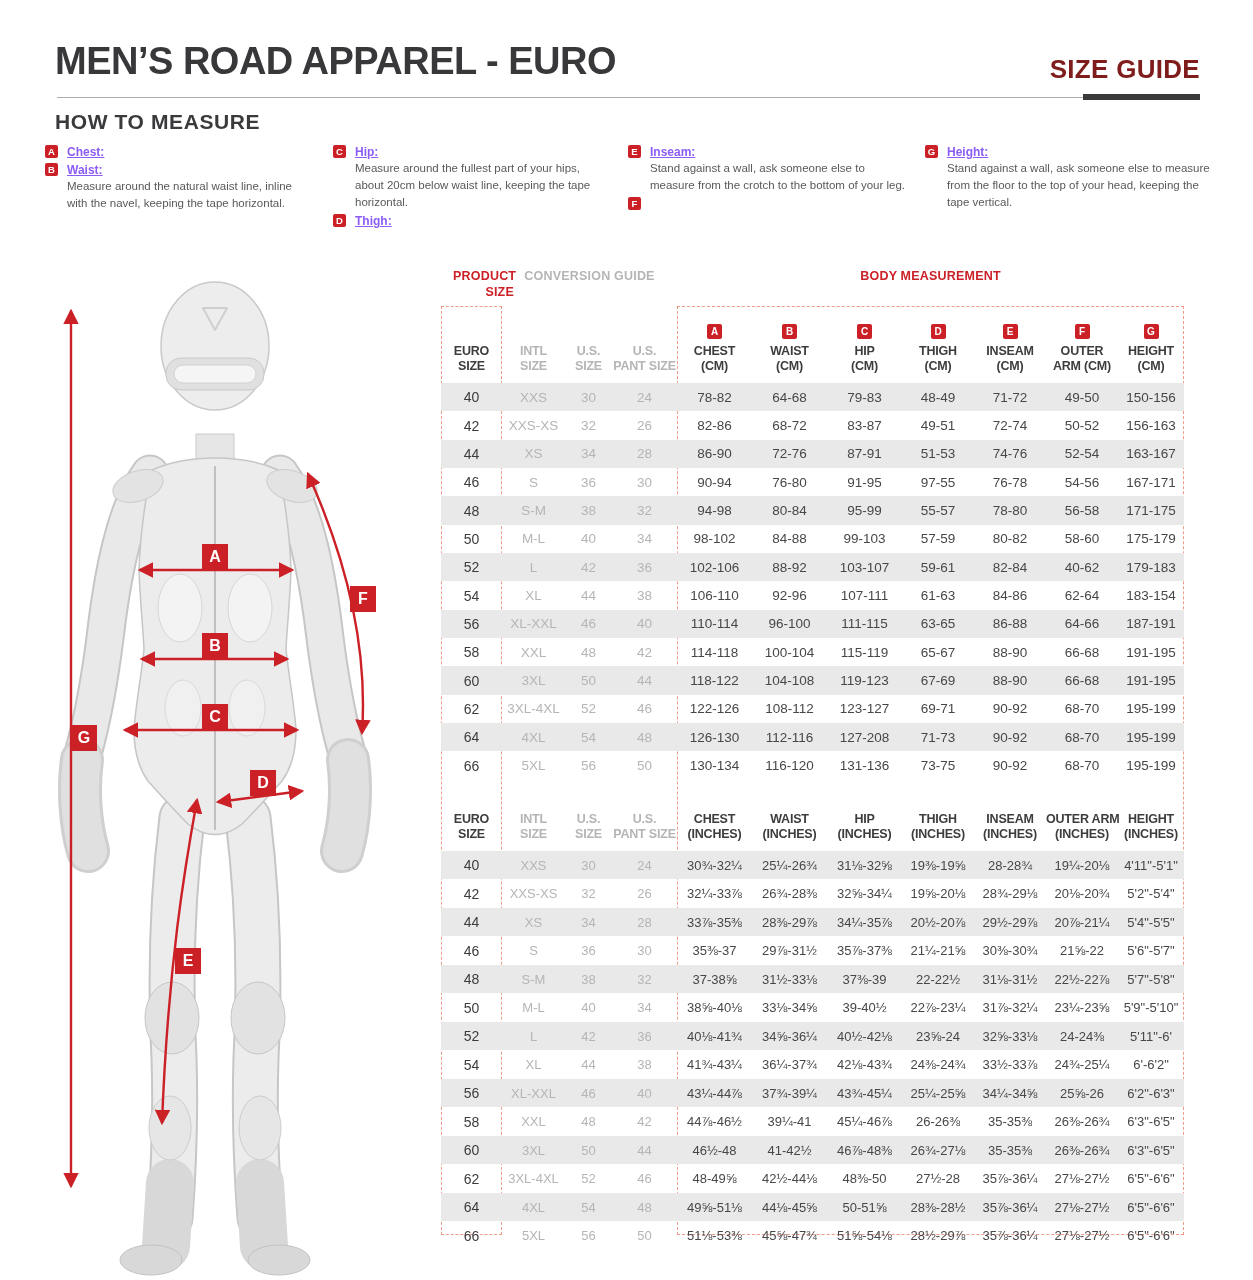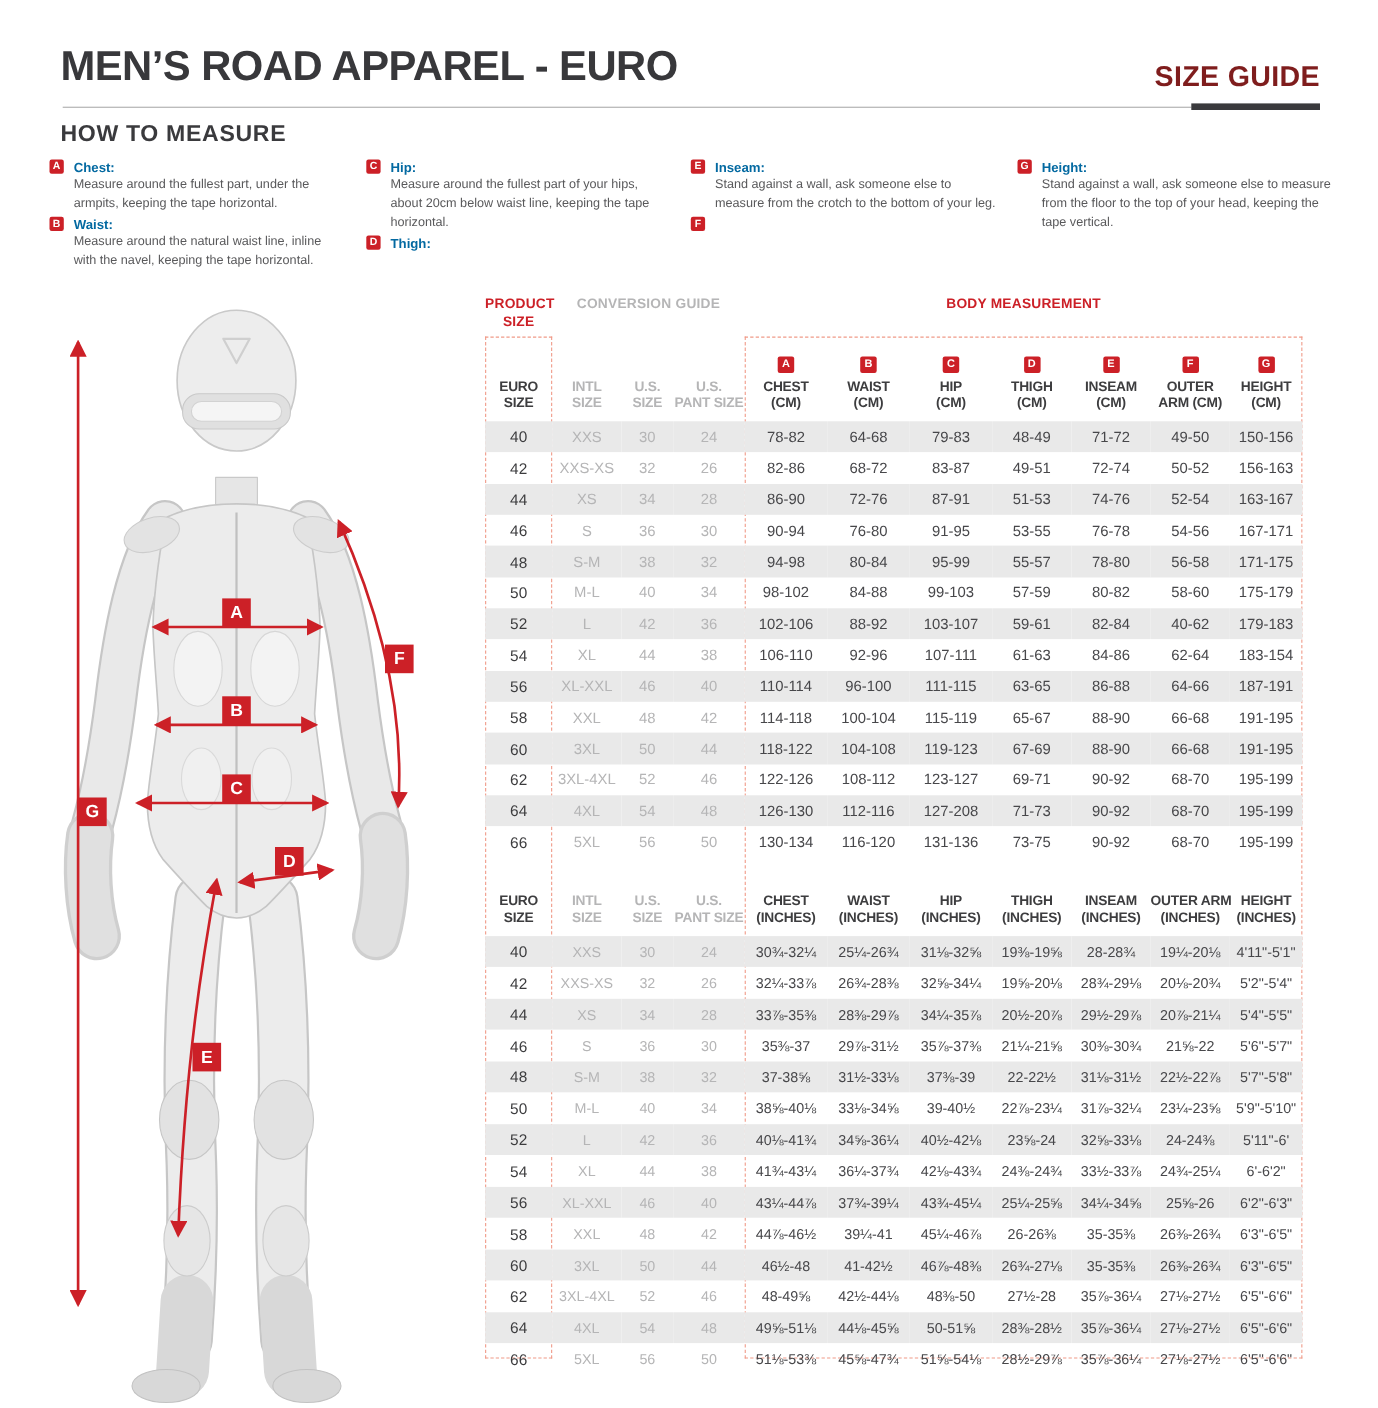--- a/index.html
+++ b/index.html
@@ -15,30 +15,30 @@
 
   
   .leg-col{position:absolute;top:128px;}
   .leg-col-1{left:45px;width:252px;}
   .leg-col-2{left:333px;width:268px;}
   .leg-col-3{left:628px;width:278px;}
   .leg-col-4{left:925px;width:288px;}
   .leg-item{display:flex;align-items:flex-start;margin-bottom:2px;}
   .lbadge{flex:0 0 13px;width:13px;height:13px;margin:1px 9px 0 0;background:#cc2027;color:#fff;
           font-size:9.5px;font-weight:700;line-height:13px;text-align:center;border-radius:2px;}
-  .leg-term{font-size:12px;font-weight:700;color:#0369a1;line-height:16px;}
+  .leg-term{font-size:12px;font-weight:700;color:#8b5cf6;line-height:16px;text-decoration:underline;}
   .leg-desc{font-size:11.5px;color:#59595b;line-height:17px;}
 
   
   .figure-svg{position:absolute;left:20px;top:262px;width:410px;height:1000px;}
 
   
   .table-wrap{position:absolute;left:441px;top:252px;width:743px;}
   .grp{position:absolute;top:0;text-align:center;font-size:12.5px;font-weight:700;line-height:16px;letter-spacing:0.2px;}
-  .grp-product{left:0;width:61px;color:#cc2027;}
+  .grp-product{left:12px;width:61px;color:#cc2027;text-align:right;}
   .grp-conversion{left:61px;width:175px;color:#b5b5b6;}
   .grp-body{left:236px;width:507px;color:#cc2027;}
   .dash-box{position:absolute;top:38px;height:927px;border:1px dashed #f09a88;pointer-events:none;}
   .dash-euro{left:0;width:59px;}
   .dash-body{left:236px;width:505px;}
   table.size{position:absolute;left:0;top:38px;width:743px;border-collapse:collapse;table-layout:fixed;}
   table.size th,table.size td{padding:0;text-align:center;white-space:nowrap;overflow:visible;}
   thead.hd th{vertical-align:bottom;padding-bottom:9px;}
   thead.hd-cm th{height:68px;}
   thead.hd-in th{height:62px;}
@@ -62,21 +62,20 @@
   <div class="size-guide">SIZE GUIDE</div>
   <div class="rule-thin"></div>
   <div class="rule-thick"></div>
   <div class="how-to">HOW TO MEASURE</div>
 
   <div class="leg-col leg-col-1">
     <div class="leg-item">
       <span class="lbadge">A</span>
       <div>
         <div class="leg-term">Chest:</div>
-        <div class="leg-desc">Measure around the fullest part, under the armpits, keeping the tape horizontal.</div>
       </div>
     </div>
     <div class="leg-item">
       <span class="lbadge">B</span>
       <div>
         <div class="leg-term">Waist:</div>
         <div class="leg-desc">Measure around the natural waist line, inline with the navel, keeping the tape horizontal.</div>
       </div>
     </div>
   </div>
@@ -331,21 +330,21 @@
             <td class="c-body">163-167</td>
           </tr>
           <tr>
             <td class="c-euro">46</td>
             <td class="c-conv">S</td>
             <td class="c-conv">36</td>
             <td class="c-conv">30</td>
             <td class="c-body">90-94</td>
             <td class="c-body">76-80</td>
             <td class="c-body">91-95</td>
-            <td class="c-body">53-55</td>
+            <td class="c-body">97-55</td>
             <td class="c-body">76-78</td>
             <td class="c-body">54-56</td>
             <td class="c-body">167-171</td>
           </tr>
           <tr>
             <td class="c-euro">48</td>
             <td class="c-conv">S-M</td>
             <td class="c-conv">38</td>
             <td class="c-conv">32</td>
             <td class="c-body">94-98</td>

